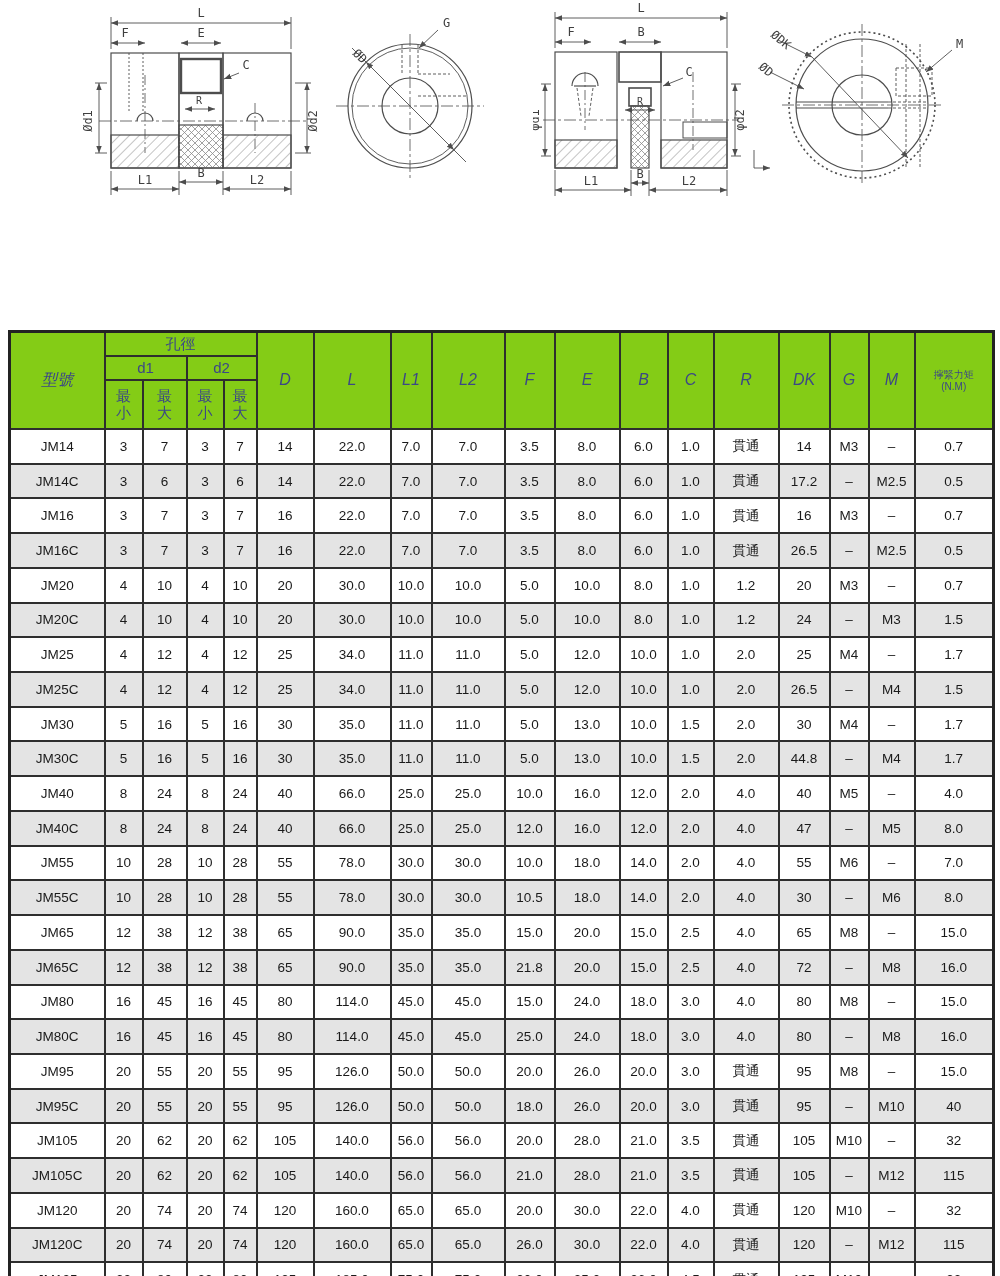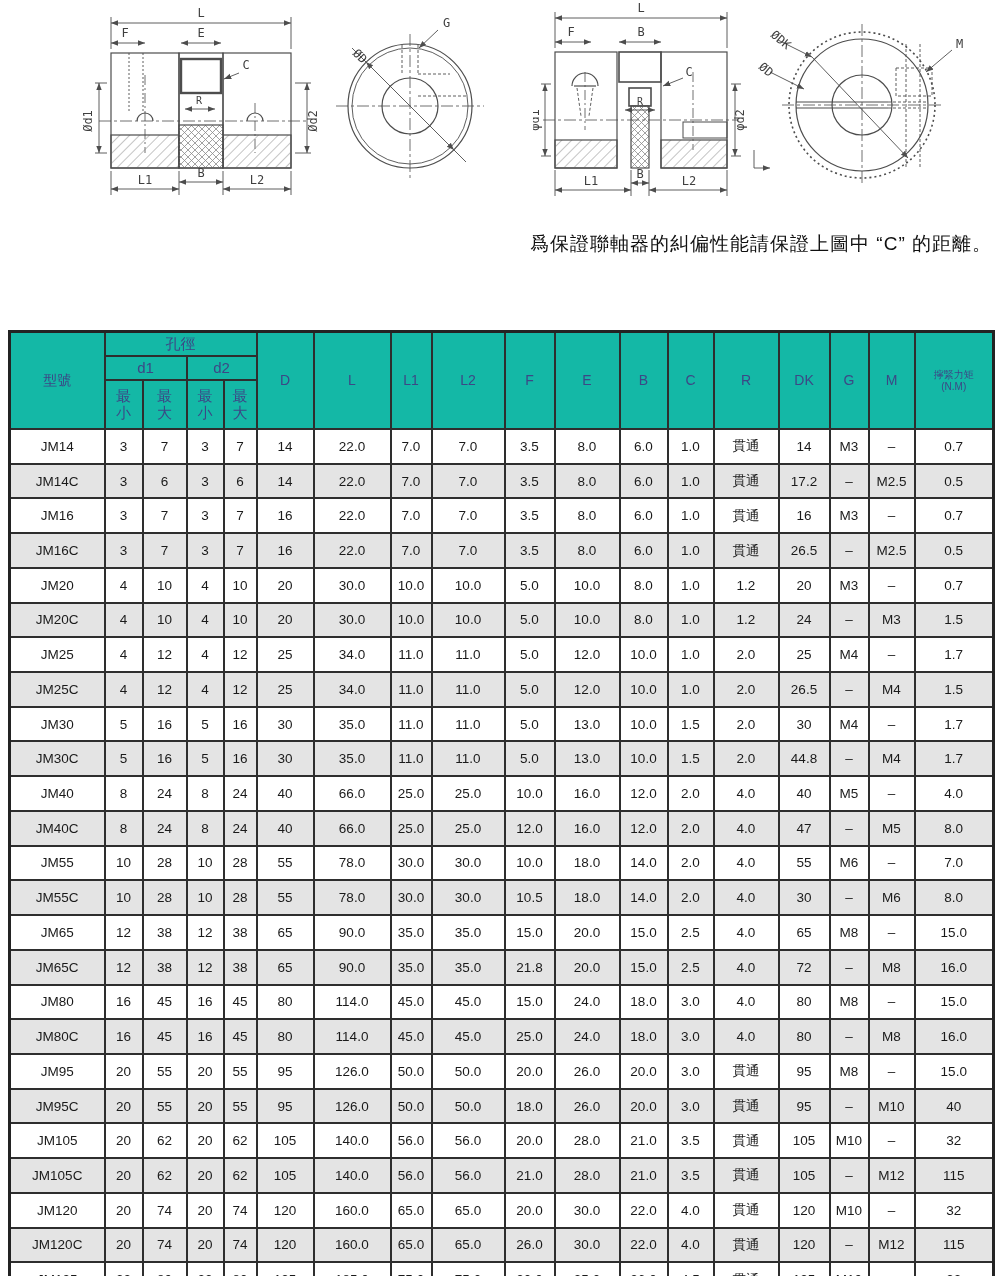--- a/index.html
+++ b/index.html
@@ -11,22 +11,22 @@
   .drawing text{font-family:"DejaVu Sans Mono","DejaVu Sans",monospace;font-size:12px;fill:#3f3f3f;}
   .drawing .small{font-size:10px;}
 
   
   #note{position:absolute;top:231px;right:8px;font-size:19px;color:#101010;letter-spacing:1px;white-space:nowrap;}
 
   
   #spec-table{position:absolute;left:8px;top:330px;width:984px;border-collapse:collapse;table-layout:fixed;
     border:3px solid #232323;}
   #spec-table th,#spec-table td{border:2px solid #2e2e2e;text-align:center;vertical-align:middle;padding:0;overflow:hidden;}
-  #spec-table thead th{background:#14b8a6;color:#3c4886;font-weight:normal;font-size:15px;line-height:1.15;margin-top:18px;}
-  #spec-table thead th.letter{font-size:14px;}
+  #spec-table thead th{background:#84cc16;color:#3c4886;font-weight:normal;font-size:15px;line-height:1.15;margin-top:18px;}
+  #spec-table thead th.letter{font-size:16px;font-style:italic;}
   #spec-table thead tr.r1 th{height:22px;}
   #spec-table thead tr.r2 th{height:22px;}
   #spec-table thead tr.r3 th{height:47px;}
   .stack{display:inline-block;width:1.08em;line-height:1.12;word-break:break-all;text-align:center;}
   #spec-table tbody td{font-size:13.5px;color:#1a1a1a;background:#ffffff;height:32.72px;}
   #spec-table tbody tr.alt td{background:#e4e4e4;}
   .torque-hd span{display:block;font-size:10px;}
 </style>
 </head>
 <body>
@@ -189,21 +189,20 @@
       <line x1="74" y1="47" x2="170" y2="148" marker-end="url(#arr)"></line>
       <line x1="32" y1="62" x2="66" y2="79" marker-end="url(#arr)"></line>
       <line x1="214" y1="40" x2="188" y2="62" marker-end="url(#arr)"></line>
       <polyline points="16,140 16,158 32,158" marker-end="url(#arr)"></polyline>
     </g>
     <text x="32" y="26" transform="rotate(40 32 26)">ØDK</text>
     <text x="20" y="58" transform="rotate(40 20 58)">ØD</text>
     <text x="218" y="38">M</text>
   </svg>
 
-  <div id="note">爲保證聯軸器的糾偏性能請保證上圖中 “C” 的距離。</div>
 
   <table id="spec-table">
     <colgroup>
       <col style="width:95px">
         <col style="width:38px">
         <col style="width:44px">
         <col style="width:37px">
         <col style="width:33px">
       <col style="width:57px">
         <col style="width:77px">

